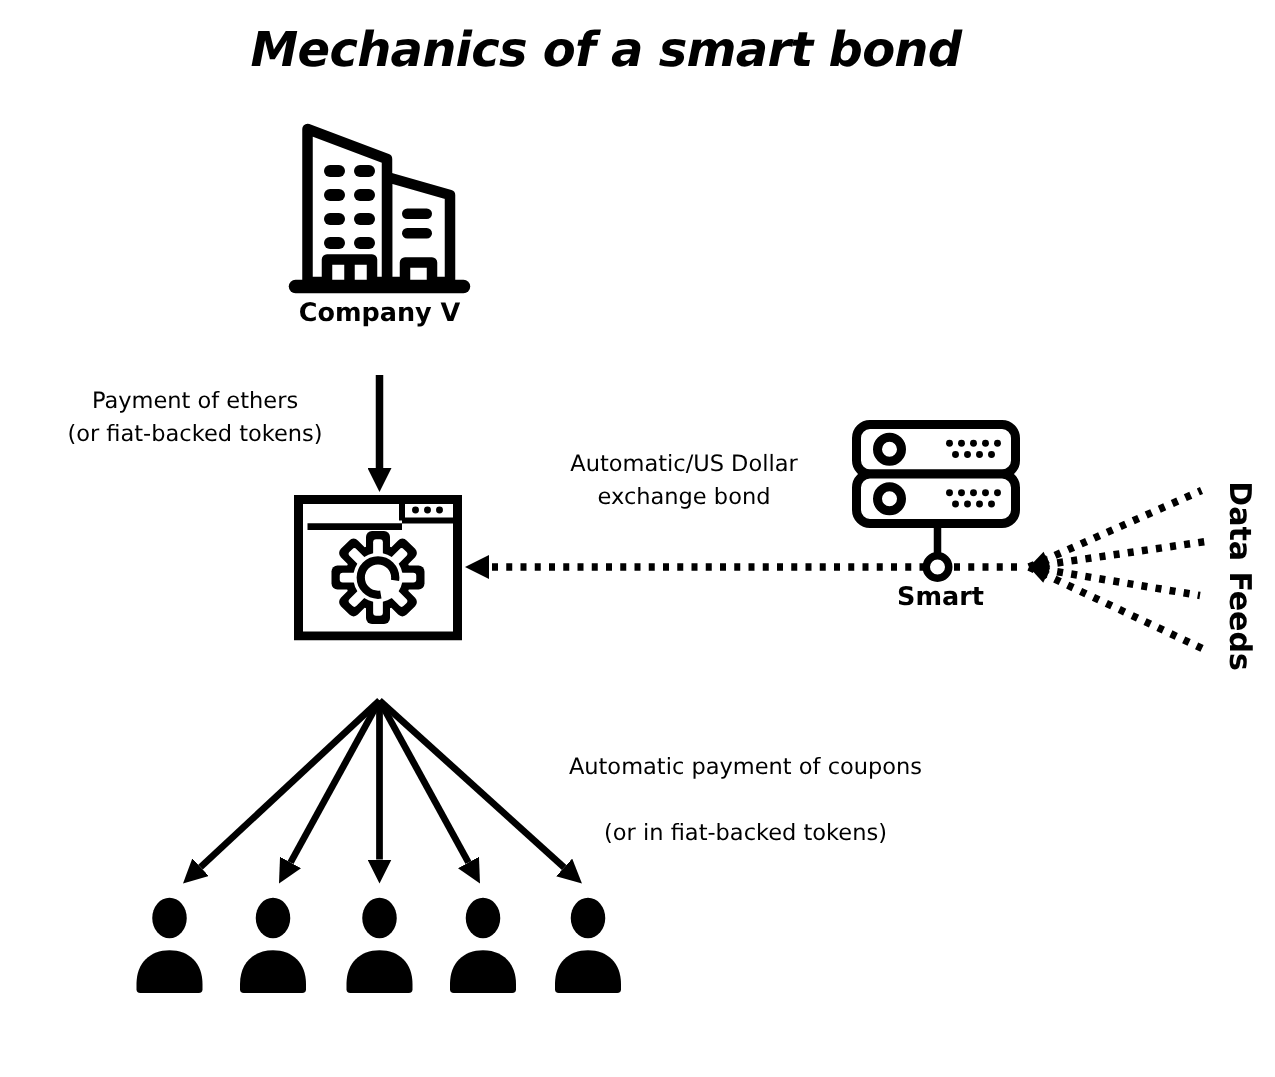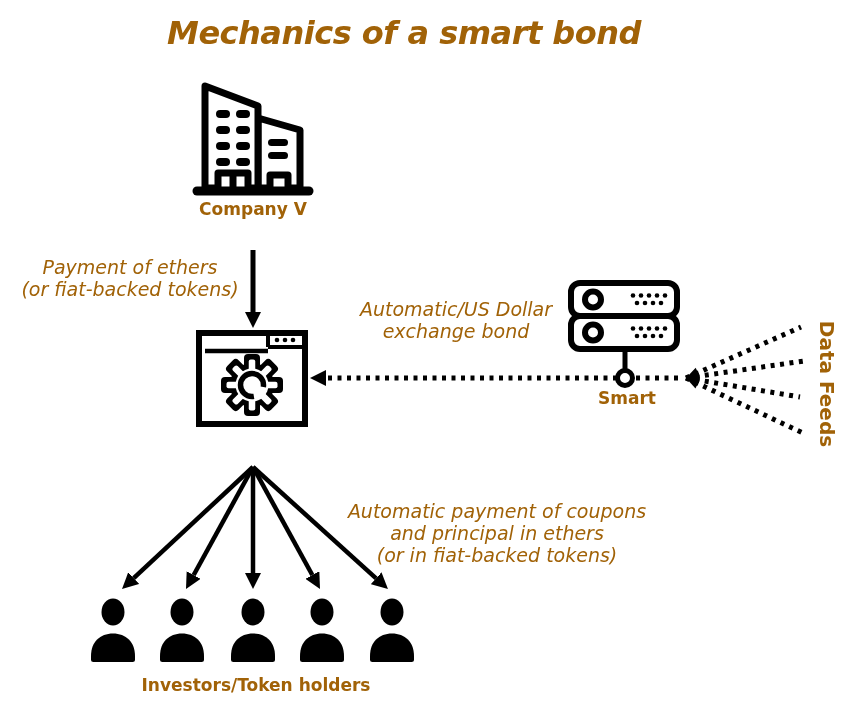--- a/index.html
+++ b/index.html
@@ -1,30 +1,30 @@
 <!DOCTYPE html>
 <html><head>
 <meta charset="utf-8">
 <style>
   html,body{margin:0;padding:0;background:#fff;}
   .canvas{
     position:relative;width:850px;height:718px;background:#ffffff;
-    font-family:"DejaVu Sans",sans-serif;color:#a16207;overflow:hidden;
+    font-family:"DejaVu Sans",sans-serif;color:#000000;overflow:hidden;
   }
   .icon{position:absolute;}
   .title{
     position:absolute;font-size:32px;font-weight:bold;font-style:italic;
     white-space:nowrap;transform:translateX(-50%);letter-spacing:-0.5px;
   }
   .label{
     position:absolute;font-weight:bold;white-space:nowrap;
     transform:translateX(-50%);font-size:17px;
   }
   .ann{
-    position:absolute;font-style:italic;font-size:19px;line-height:22px;
+    position:absolute;font-size:15px;line-height:22px;
     text-align:center;white-space:nowrap;transform:translateX(-50%);
   }
   .vlabel{
     position:absolute;font-weight:bold;font-size:20px;white-space:nowrap;
     transform:translate(-50%,-50%) rotate(90deg);
   }
 </style>
 </head>
 <body>
 
@@ -162,21 +162,21 @@
         <circle cx="95" cy="57" r="2.3"></circle>
     </g>
     <circle cx="59" cy="99" r="7.5" fill="#fff" stroke="#000" stroke-width="5"></circle>
   </svg>
   <div class="label" style="left:627px;top:388px">Smart</div>
 
   <div class="vlabel" style="left:827px;top:384px">Data Feeds</div>
 
   <div class="ann" style="left:497px;top:500px">
     <span>Automatic payment of coupons</span><br>
-    <span>and principal in ethers</span><br>
+    <br>
     <span>(or in fiat-backed tokens)</span>
   </div>
 
   <svg class="icon" style="left:89px;top:598px" width="48" height="64" viewBox="0 0 48 64">
     <ellipse cx="24" cy="14" rx="11.5" ry="13.5" fill="#000"></ellipse>
     <path d="M4.5,64 Q2,64 2,61.5 V58 C2,44 11,35.5 24,35.5 C37,35.5 46,44 46,58 V61.5 Q46,64 43.5,64 Z" fill="#000"></path>
   </svg>
   <svg class="icon" style="left:158px;top:598px" width="48" height="64" viewBox="0 0 48 64">
     <ellipse cx="24" cy="14" rx="11.5" ry="13.5" fill="#000"></ellipse>
     <path d="M4.5,64 Q2,64 2,61.5 V58 C2,44 11,35.5 24,35.5 C37,35.5 46,44 46,58 V61.5 Q46,64 43.5,64 Z" fill="#000"></path>
@@ -187,15 +187,14 @@
   </svg>
   <svg class="icon" style="left:298px;top:598px" width="48" height="64" viewBox="0 0 48 64">
     <ellipse cx="24" cy="14" rx="11.5" ry="13.5" fill="#000"></ellipse>
     <path d="M4.5,64 Q2,64 2,61.5 V58 C2,44 11,35.5 24,35.5 C37,35.5 46,44 46,58 V61.5 Q46,64 43.5,64 Z" fill="#000"></path>
   </svg>
   <svg class="icon" style="left:368px;top:598px" width="48" height="64" viewBox="0 0 48 64">
     <ellipse cx="24" cy="14" rx="11.5" ry="13.5" fill="#000"></ellipse>
     <path d="M4.5,64 Q2,64 2,61.5 V58 C2,44 11,35.5 24,35.5 C37,35.5 46,44 46,58 V61.5 Q46,64 43.5,64 Z" fill="#000"></path>
   </svg>
 
-  <div class="label" style="left:256px;top:675px">Investors/Token holders</div>
 
 </div>
 
 </body></html>

